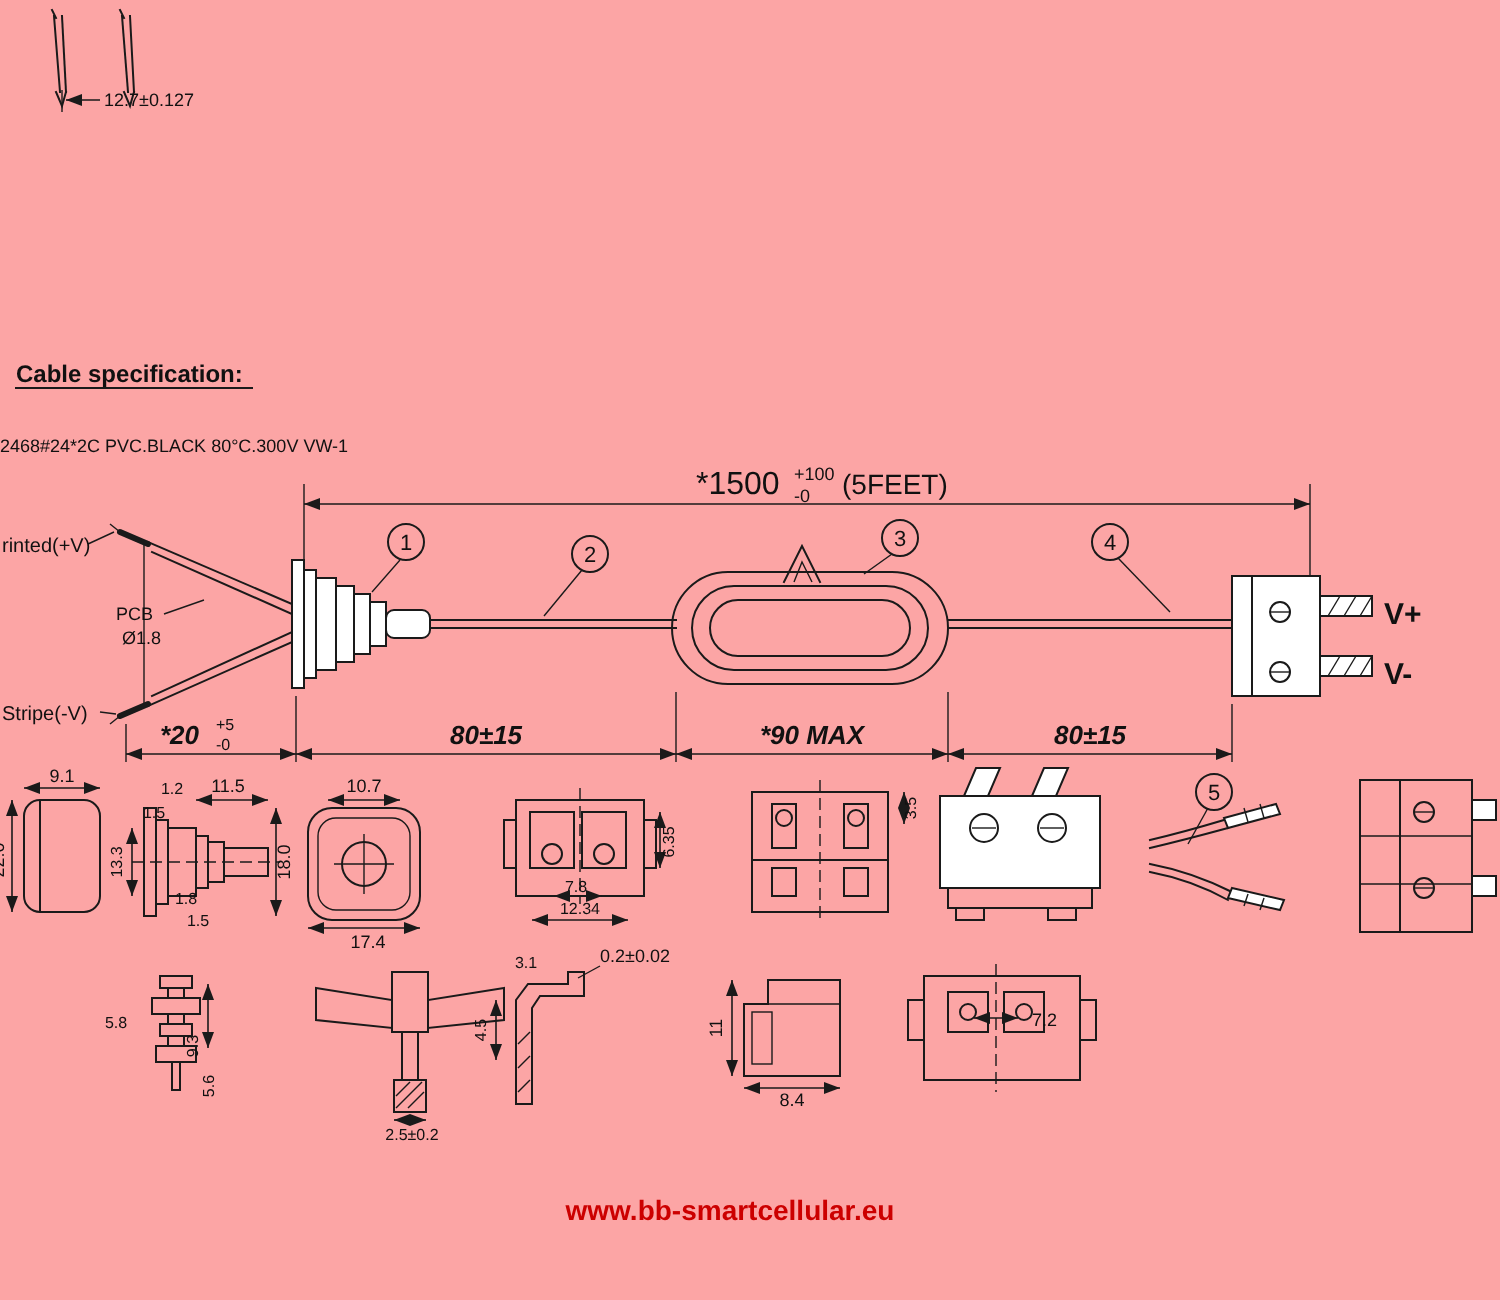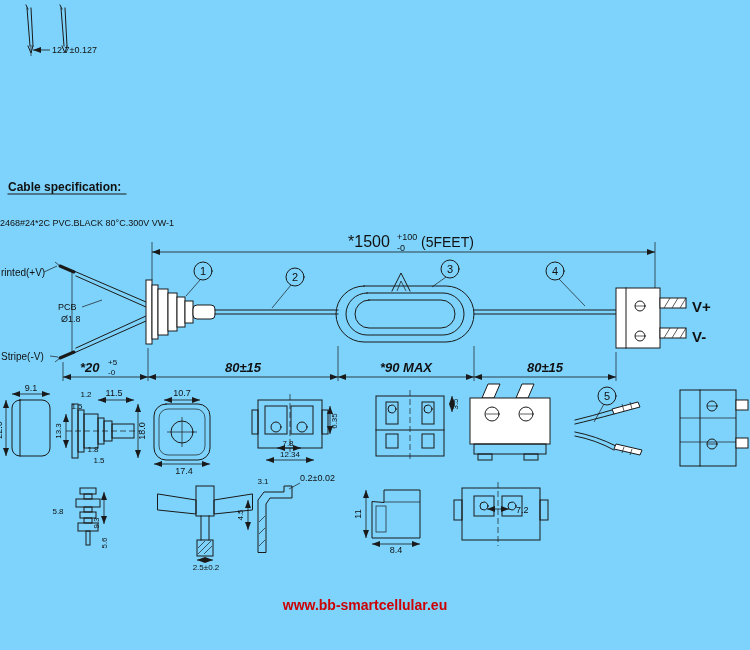--- a/index.html
+++ b/index.html
@@ -1,16 +1,16 @@
 <!DOCTYPE html>
 <html><head>
 <meta charset="utf-8">
 <style>
   html,body{margin:0;padding:0;background:#fff;}
-  .canvas{position:relative;width:750px;height:650px;background:#7dd3fc;overflow:hidden;
+  .canvas{position:relative;width:750px;height:650px;background:#fca5a5;overflow:hidden;
           font-family:"Liberation Sans",sans-serif;}
   svg text{fill:#111;font-family:"Liberation Sans",sans-serif;}
   .ln{stroke:#1a1a1a;stroke-width:1;fill:none;stroke-linecap:square;}
   .thin{stroke:#1a1a1a;stroke-width:0.7;fill:none;}
   .thk{stroke:#1a1a1a;stroke-width:3;fill:none;stroke-linecap:round;}
   .dim{stroke:#1a1a1a;stroke-width:0.8;fill:none;}
   .dash{stroke:#1a1a1a;stroke-width:0.7;fill:none;stroke-dasharray:6 3;}
   .fillw{fill:#fff;stroke:#1a1a1a;stroke-width:1;}
   .t8{font-size:8px;}.t9{font-size:9px;}.t10{font-size:10px;}.t11{font-size:11px;}
   .t12{font-size:12px;}.t13{font-size:13px;}.t14{font-size:14px;}.t15{font-size:15px;}.t16{font-size:16px;}

